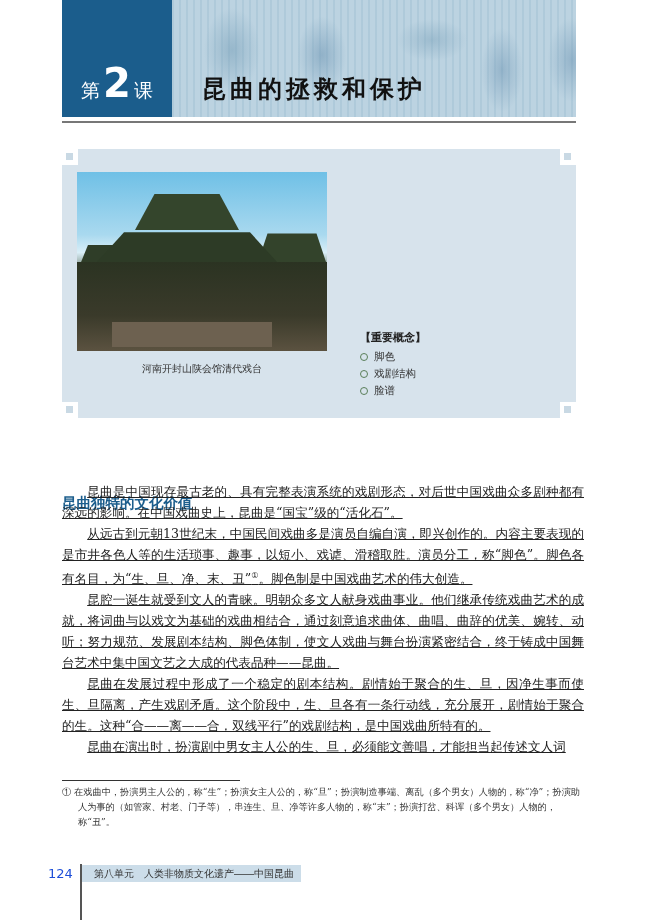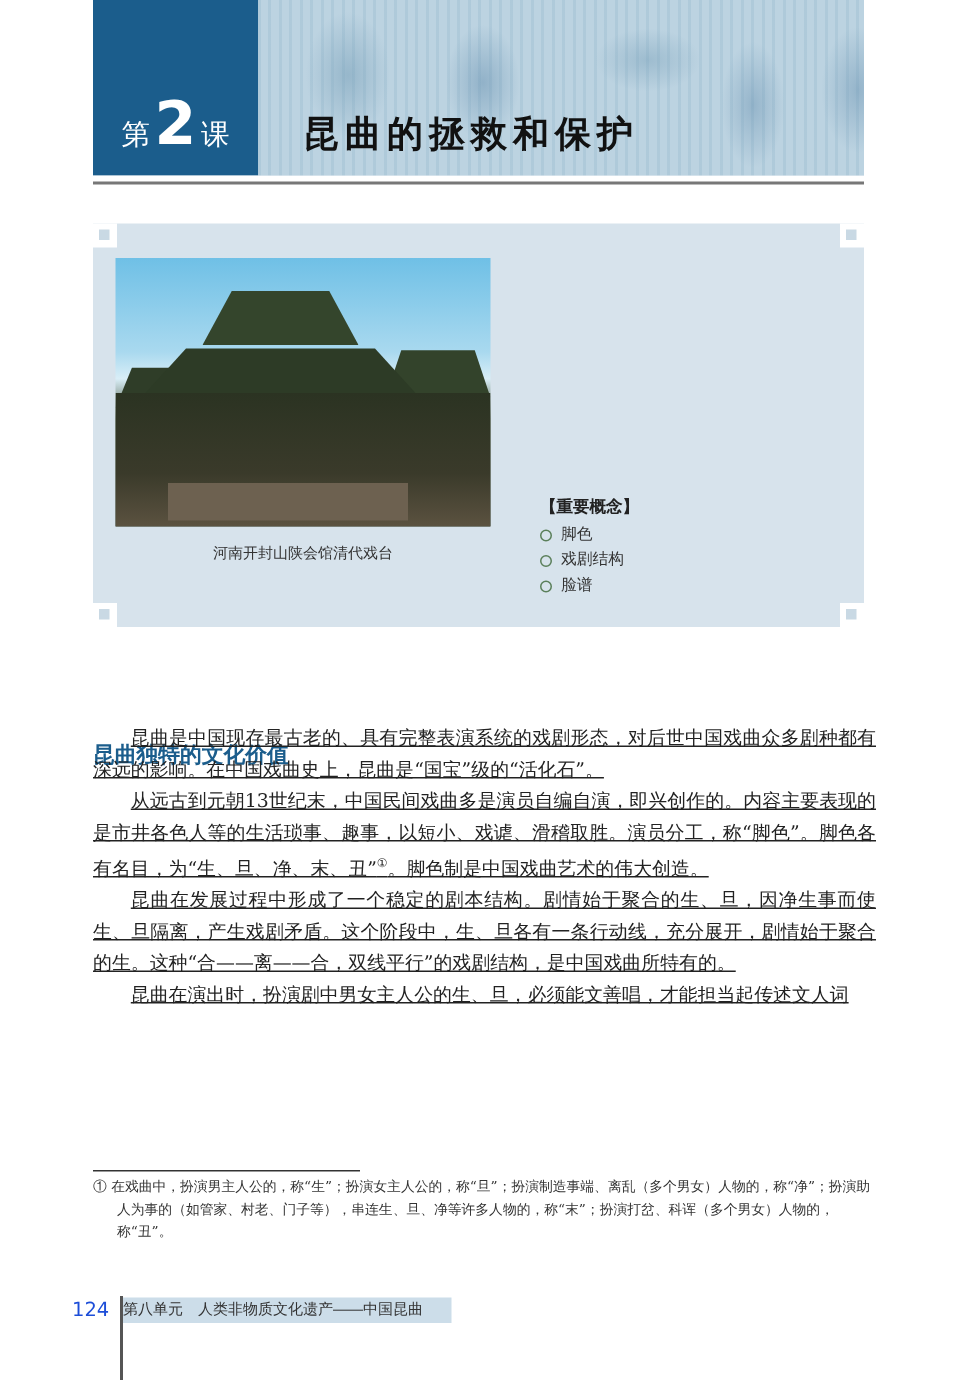--- a/index.html
+++ b/index.html
@@ -84,21 +84,21 @@
   }
 
   
   .page-number {
     position: absolute; left: 48px; top: 866px; font-size: 13px; color: #1d4ed8;
     font-family: "DejaVu Sans", "Liberation Sans", sans-serif;
   }
   .footer-vline { position: absolute; left: 80px; top: 864px; width: 2px; height: 56px; background: #555; }
   .footer-band {
     position: absolute; left: 82px; top: 865px; width: 219px; height: 17px; background: #ccdde9;
-    font-size: 10px; line-height: 17px; color: #333;
+    font-size: 10px; line-height: 17px; padding-left: 12px; color: #333;
     font-family: Liberation Sans, sans-serif; white-space: nowrap;
   }
 </style>
 </head>
 <body>
 
 <div class="header">
   <div class="header-art"></div>
   <div class="lesson-tag">
     <span class="di">第</span>
@@ -141,20 +141,21 @@
       <span>脸谱</span>
     </div>
   </div>
 </div>
 
 <div class="section-heading">昆曲独特的文化价值</div>
 
 <div class="body-text">
   <p>昆曲是中国现存最古老的、具有完整表演系统的戏剧形态，对后世中国戏曲众多剧种都有深远的影响。在中国戏曲史上，昆曲是“国宝”级的“活化石”。</p>
   <p><span>从远古到元朝13世纪末，中国民间戏曲多是演员自编自演，即兴创作的。内容主要表现的是市井各色人等的生活琐事、趣事，以短小、戏谑、滑稽取胜。演员分工，称“脚色”。脚色各有名目，为“生、旦、净、末、丑”</span><sup>①</sup><span>。脚色制是中国戏曲艺术的伟大创造。</span></p>
+  <p>昆腔一诞生就受到文人的青睐。明朝众多文人献身戏曲事业。他们继承传统戏曲艺术的成就，将词曲与以戏文为基础的戏曲相结合，通过刻意追求曲体、曲唱、曲辞的优美、婉转、动听；努力规范、发展剧本结构、脚色体制，使文人戏曲与舞台扮演紧密结合，终于铸成中国舞台艺术中集中国文艺之大成的代表品种——昆曲。</p>
   <p>昆曲在发展过程中形成了一个稳定的剧本结构。剧情始于聚合的生、旦，因净生事而使生、旦隔离，产生戏剧矛盾。这个阶段中，生、旦各有一条行动线，充分展开，剧情始于聚合的生。这种“合——离——合，双线平行”的戏剧结构，是中国戏曲所特有的。</p>
   <p>昆曲在演出时，扮演剧中男女主人公的生、旦，必须能文善唱，才能担当起传述文人词</p>
 </div>
 
 <div class="footnote-rule"></div>
 <div class="footnote">① 在戏曲中，扮演男主人公的，称“生”；扮演女主人公的，称“旦”；扮演制造事端、离乱（多个男女）人物的，称“净”；扮演助人为事的（如管家、村老、门子等），串连生、旦、净等许多人物的，称“末”；扮演打岔、科诨（多个男女）人物的，称“丑”。</div>
 
 <div class="page-number">124</div>
 <div class="footer-vline"></div>
 <div class="footer-band">第八单元　人类非物质文化遗产——中国昆曲</div>

